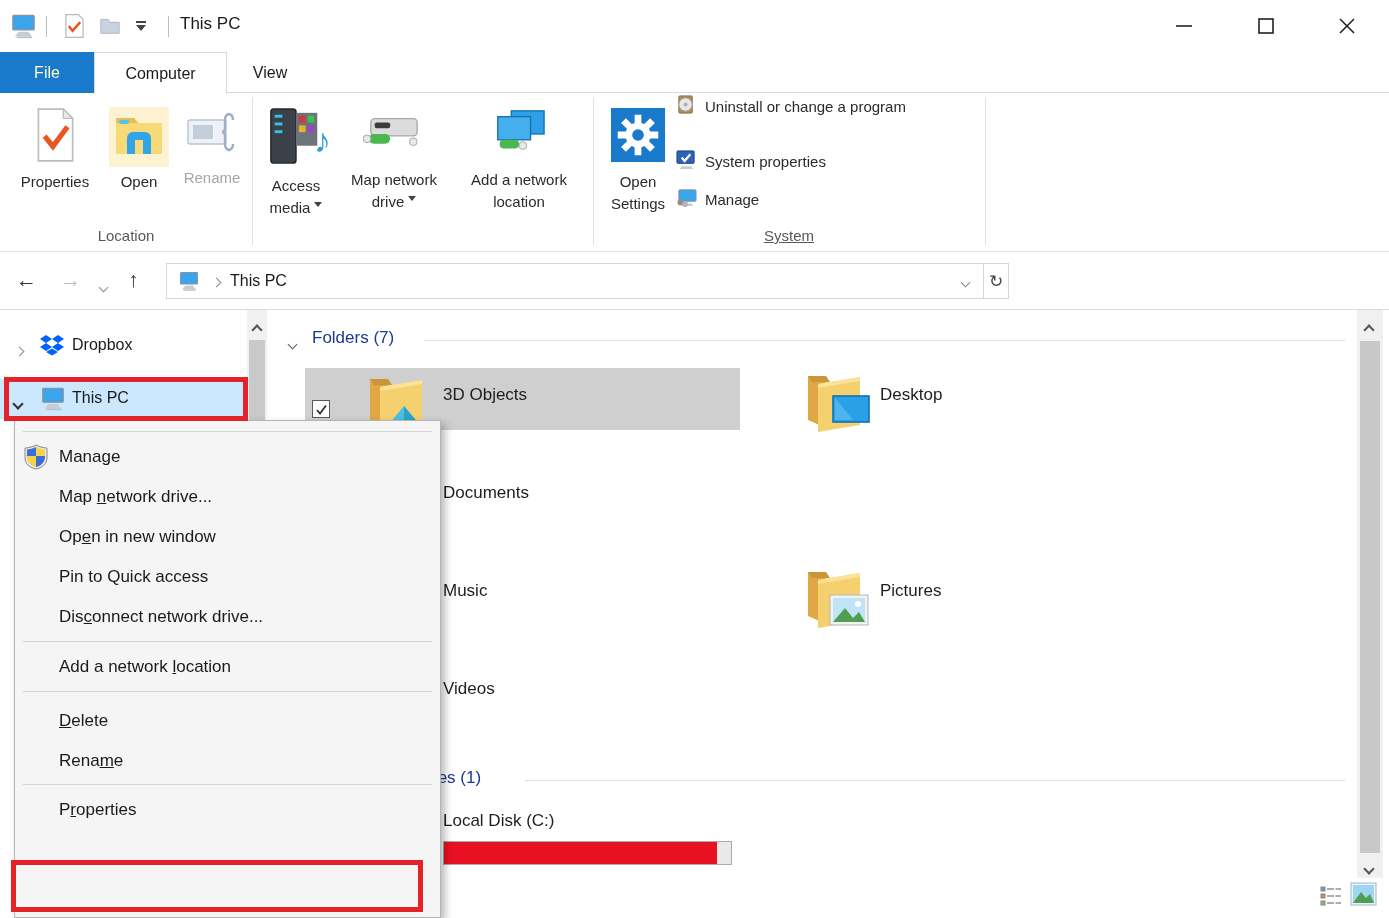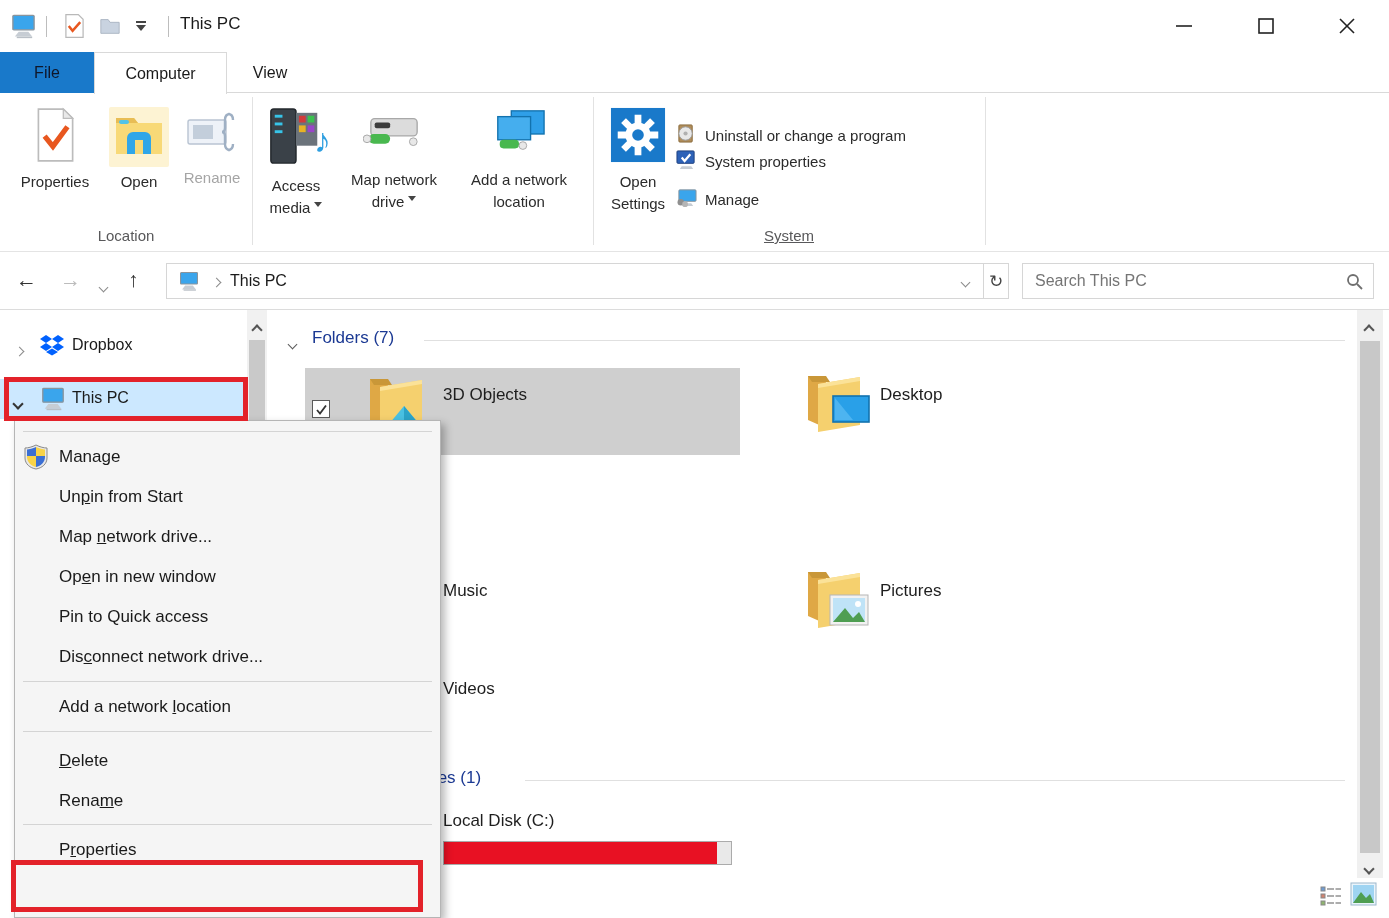--- a/index.html
+++ b/index.html
@@ -10,21 +10,21 @@
 
   
   .titlebar { position:absolute; left:0; top:0; width:1389px; height:52px; background:#fff; }
   .tb-sep { position:absolute; top:16px; width:1px; height:21px; background:#bdbdbd; }
   .win-title { position:absolute; top:14px; font-size:17px; color:#1a1a1a; }
   .winbtn { position:absolute; top:0; width:46px; height:52px; display:flex; align-items:center; justify-content:center; background:#fff; }
 
   
   .tabrow { position:absolute; left:0; top:52px; width:1389px; height:41px; background:#fff; border-bottom:1px solid #d9d9d9; }
   .tab { position:absolute; top:0; height:41px; display:flex; align-items:center; justify-content:center; font-size:16px; }
-  .tab-file { left:0; width:94px; background:#1979ca; color:#0f172a; }
+  .tab-file { left:0; width:94px; background:#1979ca; color:#fef9c3; }
   .tab-computer { left:94px; width:133px; background:#fff; border:1px solid #d9d9d9; border-bottom:none; height:42px; z-index:2; color:#1a1a1a; }
   .tab-view { left:227px; width:86px; color:#1a1a1a; }
   .help-circle { position:absolute; left:1357px; top:60px; width:24px; height:24px; border-radius:50%; background:#2776c6; color:#fff; font-size:15px; font-weight:bold; display:flex; align-items:center; justify-content:center; }
 
   
   .ribbon { position:absolute; left:0; top:93px; width:1389px; height:159px; background:#fff; border-bottom:1px solid #e4e4e4; }
   .rbtn { position:absolute; top:4px; display:flex; flex-direction:column; align-items:center; padding-top:10px; }
   .rlabel { font-size:15px; color:#2b2b2b; line-height:22px; text-align:center; margin-top:4px; }
   .rlabel.dis { color:#a5a5a5; }
   .grp-label { position:absolute; top:134px; height:22px; text-align:center; font-size:15px; color:#58585a; }
@@ -52,21 +52,21 @@
 
   
   .side-row { position:absolute; display:flex; align-items:center; font-size:16px; color:#1a1a1a; }
   .sel-blue { position:absolute; left:0px; top:379px; width:248px; height:40px; background:#cce8ff; }
   .sb-scroll { position:absolute; left:247px; top:310px; width:20px; height:608px; background:#f1f1f1; }
   .sb-thumb { position:absolute; left:2px; top:30px; width:16px; height:210px; background:#c9c9c9; }
 
   
   .sec-head { position:absolute; font-size:17px; color:#1b3993; }
   .sec-rule { position:absolute; height:1px; background:#e0e0e0; }
-  .tile { position:absolute; width:435px; height:87px; }
+  .tile { position:absolute; width:435px; height:62px; }
   .tile-label { position:absolute; font-size:17px; color:#1e1e1e; }
   .tile-sel { background:#cfcfcf; }
   .fold { position:absolute; width:66px; height:68px; }
   .checkbox { position:absolute; left:7px; top:32px; width:18px; height:18px; background:#fff; border:1px solid #5a5a5a; display:flex; align-items:center; justify-content:center; }
   .drivebar { position:absolute; left:443px; top:841px; width:289px; height:24px; border:1px solid #ababab; background:#e9e9e9; }
   .drivefill { height:100%; background:#e81123; }
 
   
   .r-scroll { position:absolute; left:1357px; top:310px; width:26px; height:568px; background:#f0f0f0; }
   .r-thumb { position:absolute; left:3px; top:31px; width:20px; height:512px; background:#c8c8c8; }
@@ -248,21 +248,21 @@
               <line x1="44" y1="14" x2="14" y2="44"></line>
             </g>
           </g>
           <circle cx="29" cy="29" r="6" fill="#1979ca"></circle>
         </svg>
       </span>
       <span class="rlabel">Open</span>
       <span class="rlabel" style="margin-top:0;">Settings</span>
     </div>
 
-    <div class="smallbtn" style="top:29px;">
+    <div class="smallbtn" style="top:0;">
       <span>
         <svg viewBox="0 0 22 22" width="21" height="21">
           <rect x="3" y="2" width="14" height="18" rx="1" fill="#b08d5a" stroke="#8a6c3e"></rect>
           <circle cx="10" cy="11" r="7" fill="#e8e8e8" stroke="#9a9a9a"></circle>
           <circle cx="10" cy="11" r="2.2" fill="#b0b0b0"></circle>
         </svg>
       </span>
       <span>Uninstall or change a program</span>
     </div>
     <div class="smallbtn" style="top:55px;">
@@ -305,29 +305,20 @@
   </svg>
 </span>
       <span style="margin-left:12px;"><span class="chev right thin"></span></span>
       <span class="crumb-txt">This PC</span>
       <span style="margin-left:auto;margin-right:14px;"><span class="chev down thin"></span></span>
     </div>
     <div class="refreshbtn">
         <span>↻</span>
       </div>
 
-    <div class="searchbox">
-      <input type="text" placeholder="Search This PC" style="">
-      <span class="abs" style="right:10px;top:9px;">
-        <svg width="17" height="17" viewBox="0 0 17 17">
-            <circle cx="7" cy="7" r="5" fill="none" stroke="#6f6f6f" stroke-width="1.8"></circle>
-            <line x1="11" y1="11" x2="16" y2="16" stroke="#6f6f6f" stroke-width="1.8"></line>
-          </svg>
-      </span>
-    </div>
   </div>
 
   <div class="side-row" style="left:0;top:329px;width:247px;height:34px;">
     <span class="abs" style="left:16px;top:12px;"><span class="chev right thin"></span></span>
     <span class="abs" style="left:40px;top:5px;width:24px;height:24px;">
       <svg viewBox="0 0 24 22" width="24" height="22">
         <path d="M6 1 L12 5 L6 9 L0 5 Z" fill="#0061fe"></path>
         <path d="M18 1 L24 5 L18 9 L12 5 Z" fill="#0061fe"></path>
         <path d="M6 9 L12 13 L6 17 L0 13 Z" fill="#0061fe"></path>
         <path d="M18 9 L24 13 L18 17 L12 13 Z" fill="#0061fe"></path>
@@ -393,20 +384,31 @@
 </span>
     <span class="abs" style="left:36px;top:26px;">
       <svg width="40px" height="34" viewBox="0 0 40 34">
           <rect x="2" y="2" width="36" height="26" fill="#29a0e8" stroke="#1272ae" stroke-width="1.6"></rect>
           <path d="M4 4 L22 26 H4 Z" fill="#4db4f0"></path>
         </svg>
     </span>
     <span class="tile-label" style="left:85px;top:17px;">Desktop</span>
   </div>
 
+  <div class="tile" style="left:305px;top:466px;height:70px;">
+    <span class="fold folder-ico" style="left:57px;top:0px;">
+  <svg viewBox="0 0 66 68" width="100%" height="100%">
+    <path d="M8 8 L26 8 L26 60 L8 52 Z" fill="#dfa845"></path>
+    <path d="M8 8 L26 8 L30 14 L12 14 Z" fill="#c99738"></path>
+    <path d="M18 16 L60 9 L60 57 L18 64 Z" fill="#f5d06e"></path>
+    <path d="M18 16 L60 9 L60 13 L18 20 Z" fill="#fbe298"></path>
+  </svg>
+</span>
+    <span class="tile-label" style="left:138px;top:17px;">Documents</span>
+  </div>
 
 
   <div class="tile" style="left:305px;top:564px;height:70px;">
     <span class="fold folder-ico" style="left:57px;top:0px;">
   <svg viewBox="0 0 66 68" width="100%" height="100%">
     <path d="M8 8 L26 8 L26 60 L8 52 Z" fill="#dfa845"></path>
     <path d="M8 8 L26 8 L30 14 L12 14 Z" fill="#c99738"></path>
     <path d="M18 16 L60 9 L60 57 L18 64 Z" fill="#f5d06e"></path>
     <path d="M18 16 L60 9 L60 13 L18 20 Z" fill="#fbe298"></path>
   </svg>
@@ -492,23 +494,20 @@
           <path d="M13 1 C9 3 5 4 2 4 V14 C2 20 7 24 13 25 C19 24 24 20 24 14 V4 C21 4 17 3 13 1 Z" fill="#e8e8e8" stroke="#8a8a8a"></path>
           <path d="M13 3 C10 4.5 6 5.5 4 5.5 V12 H13 Z" fill="#3b6fd4"></path>
           <path d="M13 3 C16 4.5 20 5.5 22 5.5 V12 H13 Z" fill="#f8d348"></path>
           <path d="M4 12 H13 V23 C8 22 4 18 4 13 Z" fill="#f8d348"></path>
           <path d="M22 12 H13 V23 C18 22 22 18 22 13 Z" fill="#3b6fd4"></path>
         </svg>
       </span>
       <span><span>Mana</span><span class="ul">g</span><span>e</span></span>
     </div>
     <div class="menu-item">
-      <span><span>Un</span><span class="ul">p</span><span>in from Start</span></span>
-    </div>
-    <div class="menu-item">
       <span><span>Map </span><span class="ul">n</span><span>etwork drive...</span></span>
     </div>
     <div class="menu-item">
       <span><span>Op</span><span class="ul">e</span><span>n in new window</span></span>
     </div>
     <div class="menu-item">
       <span><span>Pin to Quick access</span><span class="ul"></span><span></span></span>
     </div>
     <div class="menu-item">
       <span><span>Dis</span><span class="ul">c</span><span>onnect network drive...</span></span>

